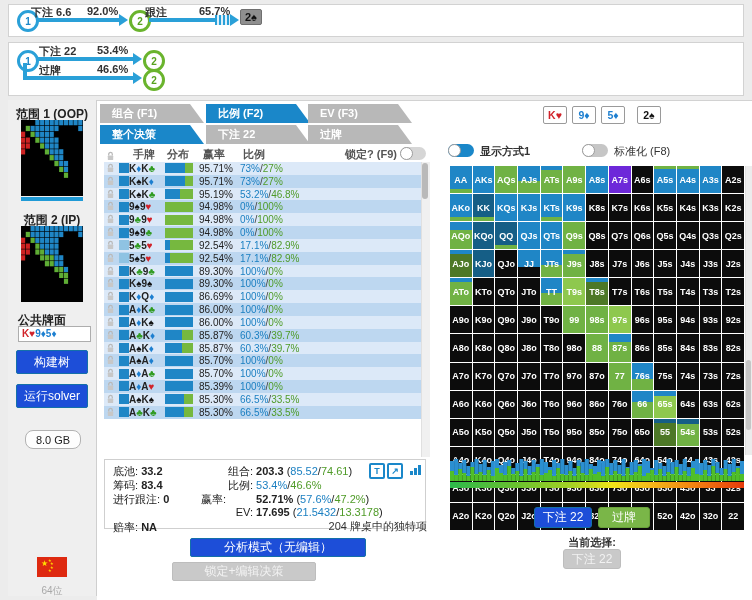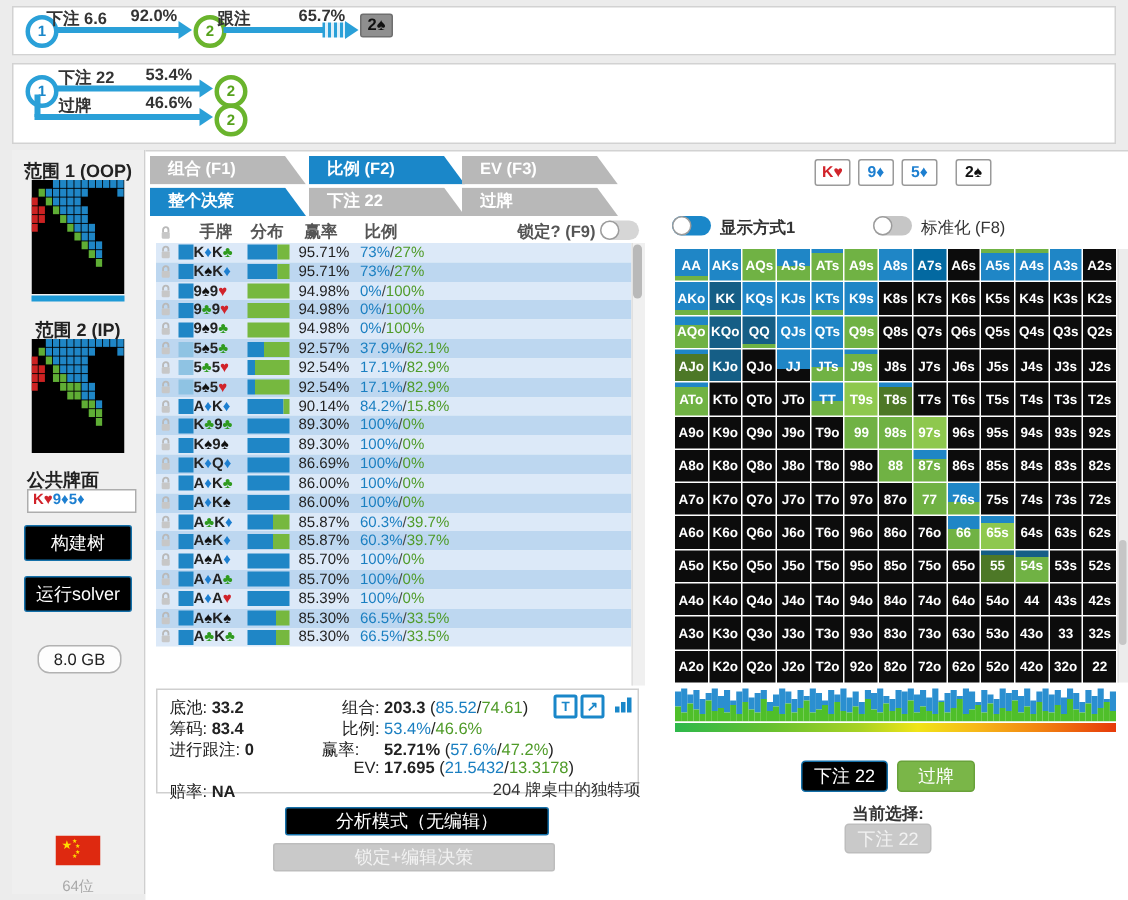--- a/index.html
+++ b/index.html
@@ -11,21 +11,21 @@
   .node.blue{border-color:#2aa0d8;color:#1a87c9}
   .node.green{border-color:#6ab42d;color:#56a21d}
   .tline{position:absolute;height:4px;background:#2aa0d8}
   .tvline{position:absolute;width:4px;background:#2aa0d8}
   .ahead{position:absolute;width:0;height:0;border-top:6px solid transparent;border-bottom:6px solid transparent;border-left:9px solid #2aa0d8}
   .hatch{position:absolute;height:10px;background:repeating-linear-gradient(90deg,#2aa0d8 0 2px,#dff0fa 2px 4px)}
   .tlabel{position:absolute;font-size:11px;font-weight:bold;color:#333;white-space:nowrap}
   .cardbadge{position:absolute;background:#8f8f8f;color:#111;font-size:11px;font-weight:bold;padding:1px 4px;border-radius:2px;border:1px solid #6f6f6f}
   
   .side-label{font-size:12px;font-weight:bold;color:#222;text-align:center}
-  .btn-blue{background:#000000;color:#fff;border:1px solid #1470a9;border-radius:2px;font-size:12px;display:flex;align-items:center;justify-content:center;box-sizing:border-box}
+  .btn-blue{background:#1d4ed8;color:#fff;border:1px solid #1470a9;border-radius:2px;font-size:12px;display:flex;align-items:center;justify-content:center;box-sizing:border-box}
   .btn-gray{background:#c9c9c9;color:#f2f2f2;border:1px solid #bdbdbd;border-radius:2px;font-size:12px;display:flex;align-items:center;justify-content:center;box-sizing:border-box}
   
   .tab{position:absolute;height:19px;line-height:19px;width:104px;color:#fff;font-size:11px;font-weight:bold;padding-left:12px;box-sizing:border-box;clip-path:polygon(0 0,calc(100% - 14px) 0,100% 100%,0 100%)}
   .tab.on{background:#1a87c9}.tab.off{background:#b8b8b8}
   
   #rows{position:absolute;left:104px;top:162px;width:317px}
   .trow{height:12.83px;display:flex;align-items:center;font-size:10px}
   .trow:nth-child(odd){background:#dce9f8}
   .trow:nth-child(even){background:#bdd7f0}
   .r-lock{width:13px;display:flex;justify-content:center;flex:none}
@@ -40,23 +40,23 @@
   .c-bet{color:#1a7fc1}.c-chk{color:#4f9b28}
   .s-s{color:#111}.s-h{color:#d1232a}.s-d{color:#1d7fd0}.s-c{color:#2f9b1f}
   .hdr{position:absolute;font-size:11px;font-weight:bold;color:#555}
   .toggle{position:absolute;width:26px;height:13px;border-radius:7px}
   .toggle .knob{position:absolute;left:0;top:0;width:13px;height:13px;border-radius:50%;background:#fff;border:1px solid #9c9c9c;box-sizing:border-box}
   
   .stat-line{position:absolute;font-size:11px;white-space:nowrap}
   .stat-line b{font-weight:bold}
   .icon-sq{position:absolute;width:12px;height:12px;border:2px solid #1a87c9;border-radius:2px;color:#1a87c9;font-size:9px;font-weight:bold;display:flex;align-items:center;justify-content:center}
   
-  #matrix{position:absolute;left:450px;top:166px;width:294px;height:289px;display:grid;grid-template-columns:repeat(13,1fr);grid-template-rows:repeat(13,1fr);gap:1px;background:#fff}
+  #matrix{position:absolute;left:450px;top:166px;width:294px;height:364px;display:grid;grid-template-columns:repeat(13,1fr);grid-template-rows:repeat(13,1fr);gap:1px;background:#fff}
   .cell{display:flex;align-items:center;justify-content:center;font-size:9px;font-weight:bold;color:#fff}
-  .c-b{background:#1f86c6}.c-B{background:#155e86}.c-g{background:#70b244}.c-G{background:#0369a1}
+  .c-b{background:#1f86c6}.c-B{background:#155e86}.c-g{background:#70b244}.c-G{background:#6d28d9}
   .c-lg{background:#8ec84e}.c-k{background:#0c0c0c}
   .c-b-gb{background:linear-gradient(180deg,#1f86c6 86%,#70b244 86%)}
   .c-B-gb{background:linear-gradient(180deg,#155e86 86%,#70b244 86%)}
   .c-bg{background:linear-gradient(180deg,#1f86c6 55%,#70b244 55%)}
   .c-bg64{background:linear-gradient(180deg,#1f86c6 40%,#70b244 40%)}
   .c-b-gb40{background:linear-gradient(180deg,#1f86c6 60%,#70b244 60%)}
   .c-g-bt{background:linear-gradient(180deg,#1f86c6 28%,#70b244 28%)}
   .c-g-bts{background:linear-gradient(180deg,#1f86c6 13%,#70b244 13%)}
   .c-G-bt{background:linear-gradient(180deg,#1f86c6 15%,#4d7827 15%)}
   .c-b-gt{background:linear-gradient(180deg,#70b244 12%,#1f86c6 12%)}
@@ -303,20 +303,36 @@
       <span class="r-ratio"><span class="c-bet">73%</span>/<span class="c-chk">27%</span></span>
     </div>
     <div class="trow">
       <span class="r-lock">
         <svg width="9" height="11" viewBox="0 0 10 12">
           <path d="M3 5V3.5a2 2 0 0 1 4 0V5" fill="none" stroke="#b9b9b9" stroke-width="1.4"></path>
           <rect x="2" y="5" width="6" height="5" rx="0.8" fill="#c7c7c7"></rect>
         </svg>
       </span>
       <div class="r-wbar"></div>
+      <span class="r-hand">K<span class="s-s">♠</span>K<span class="s-c">♣</span></span>
+      <div class="r-dist">
+        <div class="b" style="width: 53%;"></div>
+        <div class="g" style="width: 47%;"></div>
+      </div>
+      <span class="r-win">95.19%</span>
+      <span class="r-ratio"><span class="c-bet">53.2%</span>/<span class="c-chk">46.8%</span></span>
+    </div>
+    <div class="trow">
+      <span class="r-lock">
+        <svg width="9" height="11" viewBox="0 0 10 12">
+          <path d="M3 5V3.5a2 2 0 0 1 4 0V5" fill="none" stroke="#b9b9b9" stroke-width="1.4"></path>
+          <rect x="2" y="5" width="6" height="5" rx="0.8" fill="#c7c7c7"></rect>
+        </svg>
+      </span>
+      <div class="r-wbar"></div>
       <span class="r-hand">9<span class="s-s">♠</span>9<span class="s-h">♥</span></span>
       <div class="r-dist">
         <div class="b" style="width: 0%;"></div>
         <div class="g" style="width: 100%;"></div>
       </div>
       <span class="r-win">94.98%</span>
       <span class="r-ratio"><span class="c-bet">0%</span>/<span class="c-chk">100%</span></span>
     </div>
     <div class="trow">
       <span class="r-lock">
@@ -351,36 +367,20 @@
       <span class="r-ratio"><span class="c-bet">0%</span>/<span class="c-chk">100%</span></span>
     </div>
     <div class="trow">
       <span class="r-lock">
         <svg width="9" height="11" viewBox="0 0 10 12">
           <path d="M3 5V3.5a2 2 0 0 1 4 0V5" fill="none" stroke="#b9b9b9" stroke-width="1.4"></path>
           <rect x="2" y="5" width="6" height="5" rx="0.8" fill="#c7c7c7"></rect>
         </svg>
       </span>
       <div class="r-wbar dim"></div>
-      <span class="r-hand">5<span class="s-s">♠</span>5<span class="s-c">♣</span></span>
-      <div class="r-dist">
-        <div class="b" style="width: 38%;"></div>
-        <div class="g" style="width: 62%;"></div>
-      </div>
-      <span class="r-win">92.57%</span>
-      <span class="r-ratio"><span class="c-bet">37.9%</span>/<span class="c-chk">62.1%</span></span>
-    </div>
-    <div class="trow">
-      <span class="r-lock">
-        <svg width="9" height="11" viewBox="0 0 10 12">
-          <path d="M3 5V3.5a2 2 0 0 1 4 0V5" fill="none" stroke="#b9b9b9" stroke-width="1.4"></path>
-          <rect x="2" y="5" width="6" height="5" rx="0.8" fill="#c7c7c7"></rect>
-        </svg>
-      </span>
-      <div class="r-wbar dim"></div>
       <span class="r-hand">5<span class="s-c">♣</span>5<span class="s-h">♥</span></span>
       <div class="r-dist">
         <div class="b" style="width: 17%;"></div>
         <div class="g" style="width: 83%;"></div>
       </div>
       <span class="r-win">92.54%</span>
       <span class="r-ratio"><span class="c-bet">17.1%</span>/<span class="c-chk">82.9%</span></span>
     </div>
     <div class="trow">
       <span class="r-lock">
@@ -390,36 +390,20 @@
         </svg>
       </span>
       <div class="r-wbar dim"></div>
       <span class="r-hand">5<span class="s-s">♠</span>5<span class="s-h">♥</span></span>
       <div class="r-dist">
         <div class="b" style="width: 17%;"></div>
         <div class="g" style="width: 83%;"></div>
       </div>
       <span class="r-win">92.54%</span>
       <span class="r-ratio"><span class="c-bet">17.1%</span>/<span class="c-chk">82.9%</span></span>
-    </div>
-    <div class="trow">
-      <span class="r-lock">
-        <svg width="9" height="11" viewBox="0 0 10 12">
-          <path d="M3 5V3.5a2 2 0 0 1 4 0V5" fill="none" stroke="#b9b9b9" stroke-width="1.4"></path>
-          <rect x="2" y="5" width="6" height="5" rx="0.8" fill="#c7c7c7"></rect>
-        </svg>
-      </span>
-      <div class="r-wbar"></div>
-      <span class="r-hand">A<span class="s-d">♦</span>K<span class="s-d">♦</span></span>
-      <div class="r-dist">
-        <div class="b" style="width: 84%;"></div>
-        <div class="g" style="width: 16%;"></div>
-      </div>
-      <span class="r-win">90.14%</span>
-      <span class="r-ratio"><span class="c-bet">84.2%</span>/<span class="c-chk">15.8%</span></span>
     </div>
     <div class="trow">
       <span class="r-lock">
         <svg width="9" height="11" viewBox="0 0 10 12">
           <path d="M3 5V3.5a2 2 0 0 1 4 0V5" fill="none" stroke="#b9b9b9" stroke-width="1.4"></path>
           <rect x="2" y="5" width="6" height="5" rx="0.8" fill="#c7c7c7"></rect>
         </svg>
       </span>
       <div class="r-wbar"></div>
       <span class="r-hand">K<span class="s-c">♣</span>9<span class="s-c">♣</span></span>
@@ -612,35 +596,35 @@
 <div class="sb-thumb" style="left:422px;top:163px;width:6px;height:36px;background:#b9b9b9"></div>
 
 <div class="abs" style="left:104px;top:459px;width:322px;height:70px;border:1px solid #cfcfcf;box-sizing:border-box">
   <div class="stat-line" style="left:8px;top:4px"><span>底池:</span> <b>33.2</b></div>
   <div class="stat-line" style="left:8px;top:18px"><span>筹码:</span> <b>83.4</b></div>
   <div class="stat-line" style="left:8px;top:32px"><span>进行跟注:</span> <b>0</b></div>
   <div class="stat-line" style="left:8px;top:60px"><span>赔率:</span> <b>NA</b></div>
   <div id="stats-right">
       <div class="stat-line" style="left: 96px; top: 4px;"><span style="display: inline-block; width: 52px; text-align: right;">组合:</span> <b>203.3 </b>(<span class="c-bet">85.52</span>/<span class="c-chk">74.61</span>)</div>
       <div class="stat-line" style="left: 96px; top: 18px;"><span style="display: inline-block; width: 52px; text-align: right;">比例:</span> <span class="c-bet">53.4%</span>/<span class="c-chk">46.6%</span></div>
-      <div class="stat-line" style="left: 96px; top: 32px;"><span style="display: inline-block; width: 52px; text-align: center;">赢率:</span> <b>52.71% </b>(<span class="c-bet">57.6%</span>/<span class="c-chk">47.2%</span>)</div>
+      <div class="stat-line" style="left: 96px; top: 32px;"><span style="display: inline-block; width: 52px; text-align: left;">赢率:</span> <b>52.71% </b>(<span class="c-bet">57.6%</span>/<span class="c-chk">47.2%</span>)</div>
       <div class="stat-line" style="left: 96px; top: 46px;"><span style="display: inline-block; width: 52px; text-align: right;">EV:</span> <b>17.695 </b>(<span class="c-bet">21.5432</span>/<span class="c-chk">13.3178</span>)</div>
     </div>
   <div class="stat-line" style="left:0;top:59px;width:322px;text-align:right;color:#333">204 牌桌中的独特项</div>
   <div class="icon-sq" style="right:40px;top:3px">T</div>
   <div class="icon-sq" style="right:22px;top:3px">↗</div>
   <div style="position:absolute;right:4px;top:5px;display:flex;align-items:flex-end;gap:1px">
     <div style="width:3px;height:4px;background:#1a87c9"></div>
     <div style="width:3px;height:7px;background:#1a87c9"></div>
     <div style="width:3px;height:10px;background:#1a87c9"></div>
   </div>
 </div>
 
 <div class="btn-blue" style="position:absolute;left:190px;top:538px;width:176px;height:19px">分析模式（无编辑）</div>
-<div class="btn-gray" style="position:absolute;left:182px;top:562px;width:188px;height:19px">锁定+编辑决策</div>
+<div class="btn-gray" style="position:absolute;left:172px;top:562px;width:144px;height:19px">锁定+编辑决策</div>
 
 <div id="board-cards" style="position:absolute;left:543px;top:106px;display:flex;gap:5px">
     <div class="card" style="color: rgb(209, 35, 42);">K♥</div>
     <div class="card" style="color: rgb(29, 127, 208);">9♦</div>
     <div class="card" style="color: rgb(29, 127, 208);">5♦</div>
     <div class="card" style="color: rgb(17, 17, 17); margin-left: 7px;">2♠</div>
   </div>
 
 <div class="toggle" style="left:448px;top:144px;background:#1a87c9">
     <div class="knob"></div>

